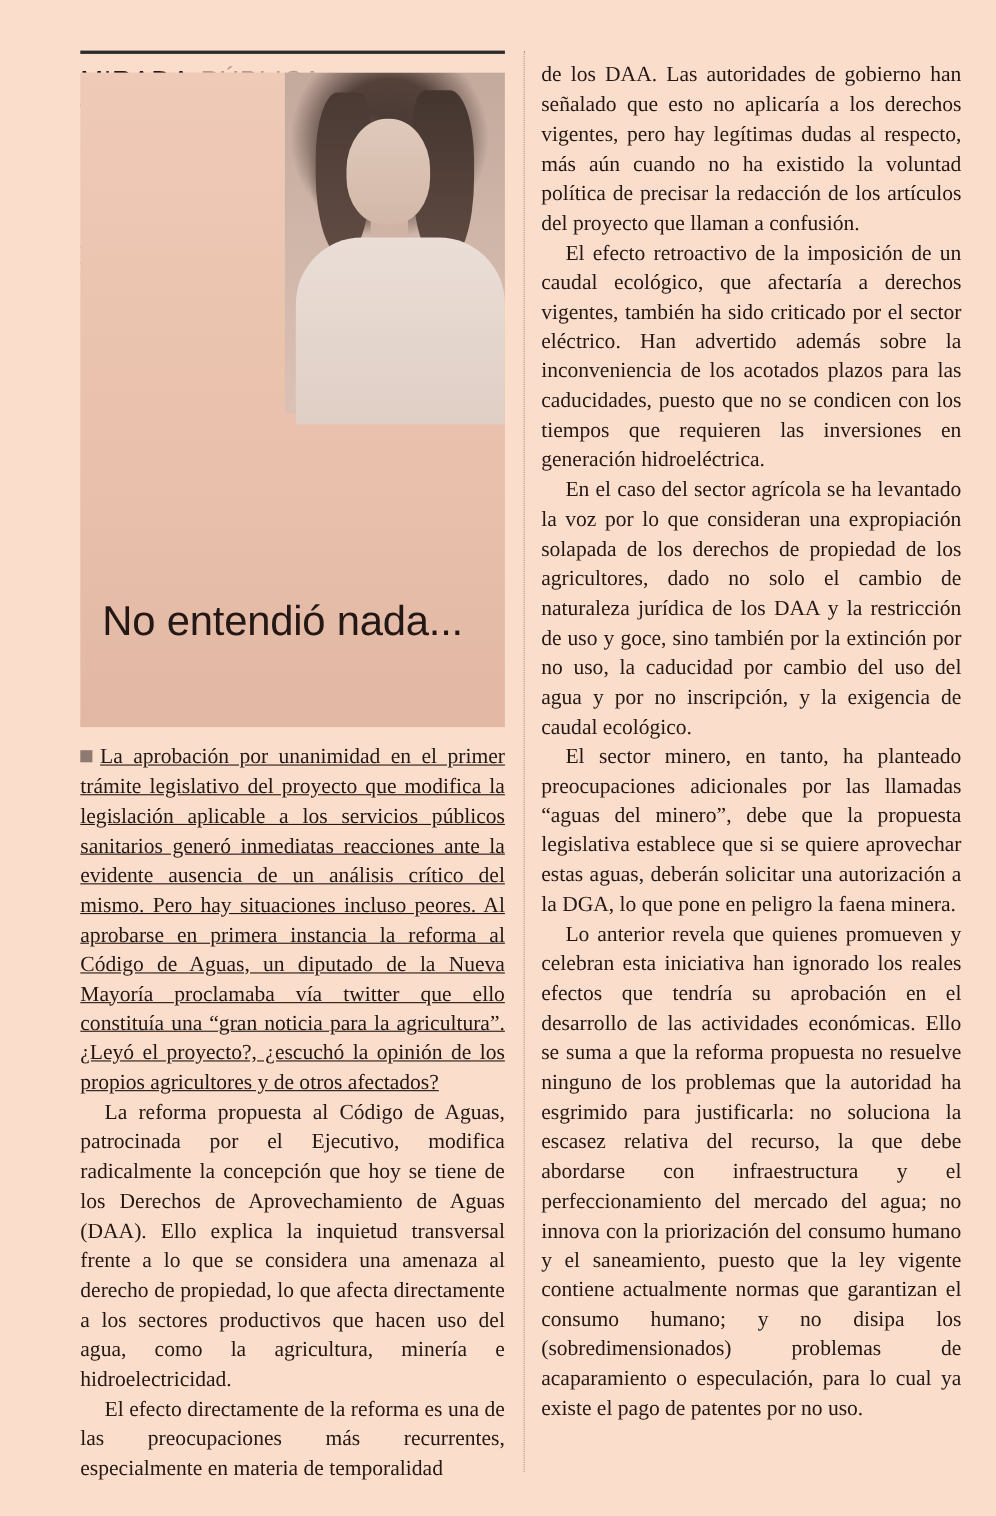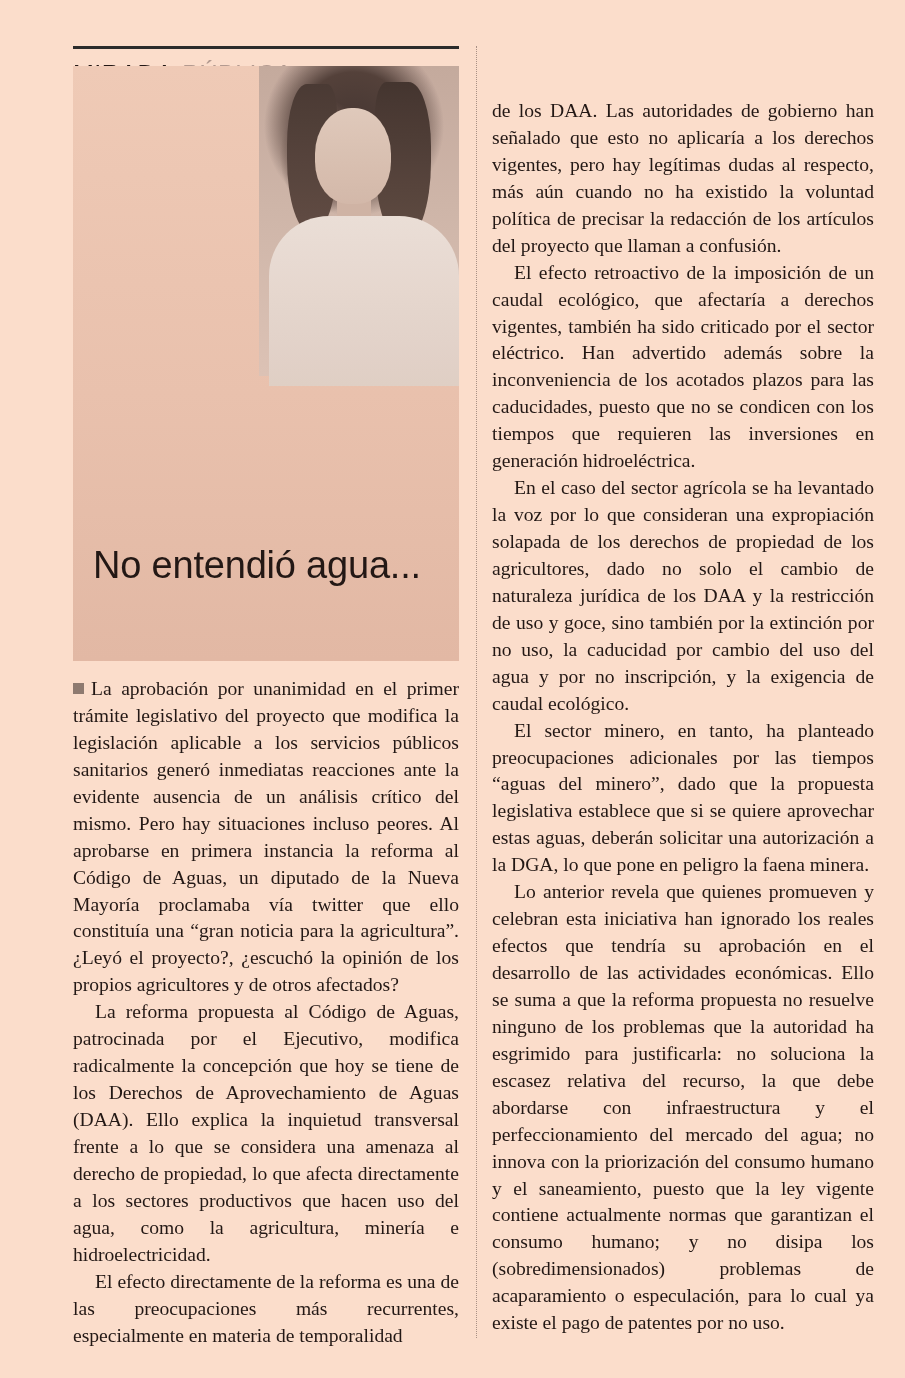--- a/index.html
+++ b/index.html
@@ -161,20 +161,21 @@
   .col-text p {
     margin: 0;
     font-size: 19.6px;
     line-height: 1.375;
     text-align: justify;
     text-indent: 22px;
     hyphens: auto;
   }
   .col-text p.first {
     text-indent: 0;
+    text-decoration: underline;
   }
   .sq-bullet {
     display: inline-block;
     width: 11px;
     height: 11px;
     background: #8e7a70;
     margin-right: 7px;
     vertical-align: 1px;
   }
   
@@ -196,21 +197,20 @@
   .right-col p {
     margin: 0;
     font-size: 19.6px;
     line-height: 1.375;
     text-align: justify;
     text-indent: 22px;
     hyphens: auto;
   }
   .right-col p.first {
     text-indent: 0;
-    margin-top: 42px;
   }
 </style>
 </head>
 <body>
 
 <div class="page">
 
   <div class="left-col">
 
     <div class="masthead-rule-top"></div>
@@ -223,21 +223,21 @@
     <div class="dotted-rule"></div>
 
     <div class="photo-block">
       <div class="photo">
         <div class="hair-l"></div>
         <div class="hair-r"></div>
         <div class="neck"></div>
         <div class="face"></div>
         <div class="body"></div>
       </div>
-      <div class="headline">No entendió agua...</div>
+      <div class="headline">No entendió nada...</div>
     </div>
 
     <div class="byline">
       <div>Susana</div>
       <div>Jiménez</div>
     </div>
     <div class="byline-rule"></div>
     <div class="affiliation">
       <div>COORDINADORA DE</div>
       <div>POLÍTICAS PÚBLICAS</div>
@@ -250,17 +250,17 @@
       <p>El efecto directamente de la reforma es una de las preocupaciones más recurrentes, especialmente en materia de temporalidad</p>
     </div>
   </div>
 
   <div class="v-divider"></div>
 
   <div class="right-col">
     <p class="first">de los DAA. Las autoridades de gobierno han señalado que esto no aplicaría a los derechos vigentes, pero hay legítimas dudas al respecto, más aún cuando no ha existido la voluntad política de precisar la redacción de los artículos del proyecto que llaman a confusión.</p>
     <p>El efecto retroactivo de la imposición de un caudal ecológico, que afectaría a derechos vigentes, también ha sido criticado por el sector eléctrico. Han advertido además sobre la inconveniencia de los acotados plazos para las caducidades, puesto que no se condicen con los tiempos que requieren las inversiones en generación hidroeléctrica.</p>
     <p>En el caso del sector agrícola se ha levantado la voz por lo que consideran una expropiación solapada de los derechos de propiedad de los agricultores, dado no solo el cambio de naturaleza jurídica de los DAA y la restricción de uso y goce, sino también por la extinción por no uso, la caducidad por cambio del uso del agua y por no inscripción, y la exigencia de caudal ecológico.</p>
-    <p>El sector minero, en tanto, ha planteado preocupaciones adicionales por las tiempos “aguas del minero”, dado que la propuesta legislativa establece que si se quiere aprovechar estas aguas, deberán solicitar una autorización a la DGA, lo que pone en peligro la faena minera.</p>
+    <p>El sector minero, en tanto, ha planteado preocupaciones adicionales por las llamadas “aguas del minero”, debe que la propuesta legislativa establece que si se quiere aprovechar estas aguas, deberán solicitar una autorización a la DGA, lo que pone en peligro la faena minera.</p>
     <p>Lo anterior revela que quienes promueven y celebran esta iniciativa han ignorado los reales efectos que tendría su aprobación en el desarrollo de las actividades económicas. Ello se suma a que la reforma propuesta no resuelve ninguno de los problemas que la autoridad ha esgrimido para justificarla: no soluciona la escasez relativa del recurso, la que debe abordarse con infraestructura y el perfeccionamiento del mercado del agua; no innova con la priorización del consumo humano y el saneamiento, puesto que la ley vigente contiene actualmente normas que garantizan el consumo humano; y no disipa los (sobredimensionados) problemas de acaparamiento o especulación, para lo cual ya existe el pago de patentes por no uso.</p>
   </div>
 
 </div>
 
 </body></html>

